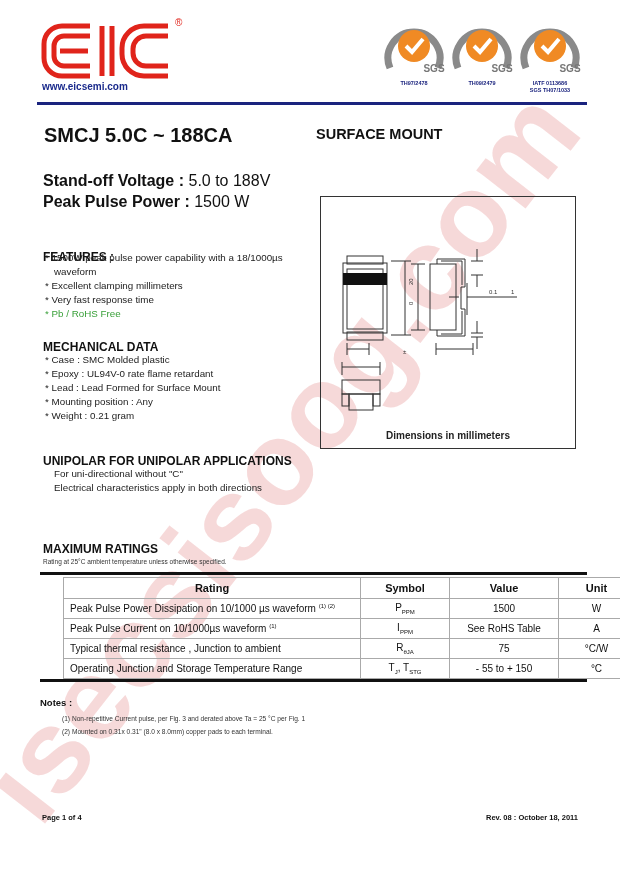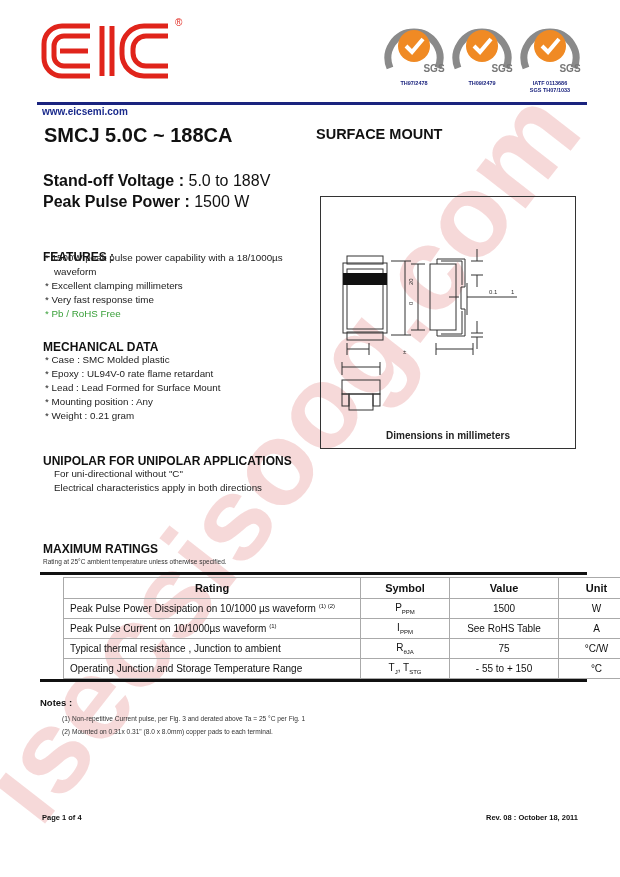--- a/index.html
+++ b/index.html
@@ -2,21 +2,21 @@
 <html><head>
 <meta charset="utf-8">
 <style>
   html, body { margin:0; padding:0; background:#ffffff; }
   body { width:620px; height:877px; position:relative; overflow:hidden;
          font-family:"Liberation Sans", sans-serif; color:#111; }
   .abs { position:absolute; }
 
   
   .logo-wrap { left:40px; top:14px; width:170px; height:80px; }
-  .logo-url { left:42px; top:106px; font-size:10px; font-weight:bold; color:#1a2a8c; }
+  .logo-url { left:42px; top:81px; font-size:10px; font-weight:bold; color:#1a2a8c; }
   .header-rule { left:37px; top:102px; width:550px; height:3px; background:#1a237e; }
   .cert { top:14px; width:64px; }
   .cert-code { font-size:5.5px; font-weight:bold; color:#1a237e; text-align:center; line-height:7px; }
 
   
   .part-title { left:44px; top:124px; font-size:20px; font-weight:bold; }
   .spec { left:43px; font-size:16px; }
   .spec b { font-weight:bold; }
   .desc-title { left:316px; width:262px; top:124px; font-size:14.5px; font-weight:bold; text-align:left; line-height:20.5px; }
 

